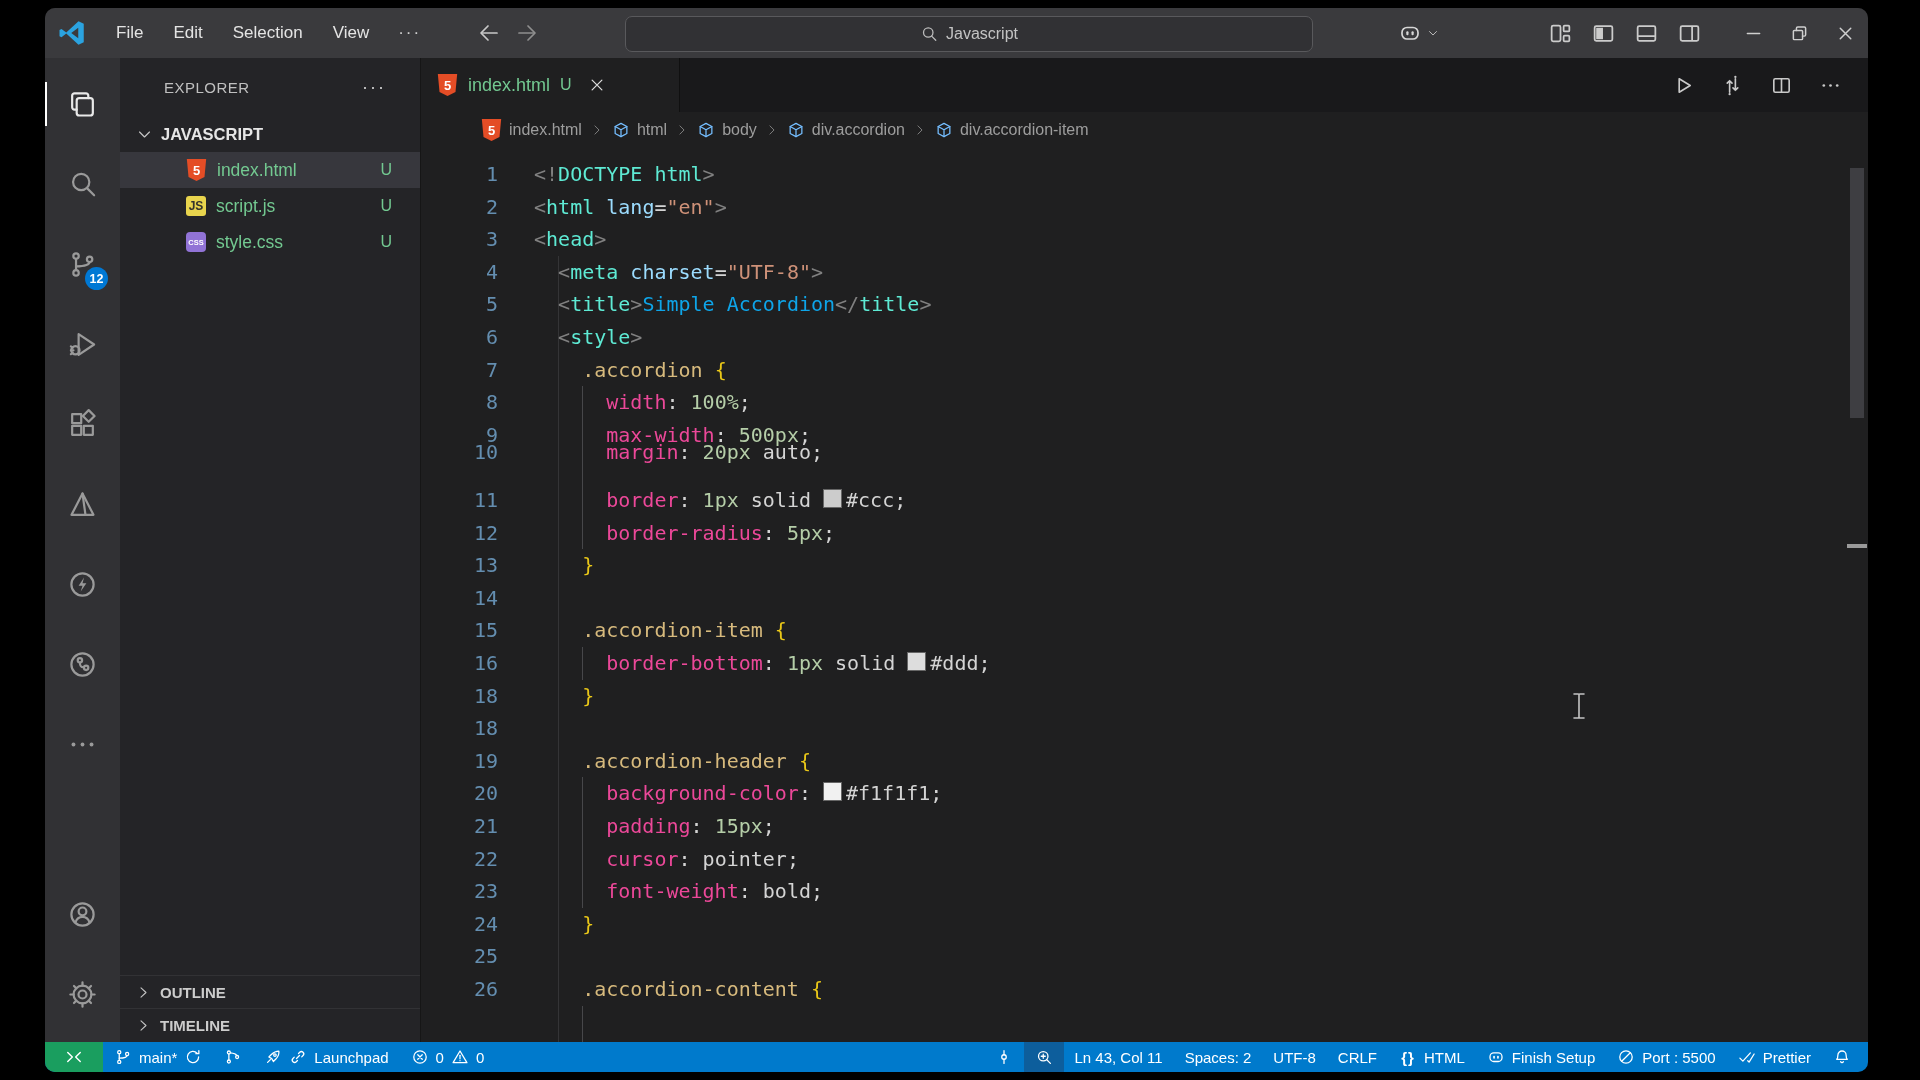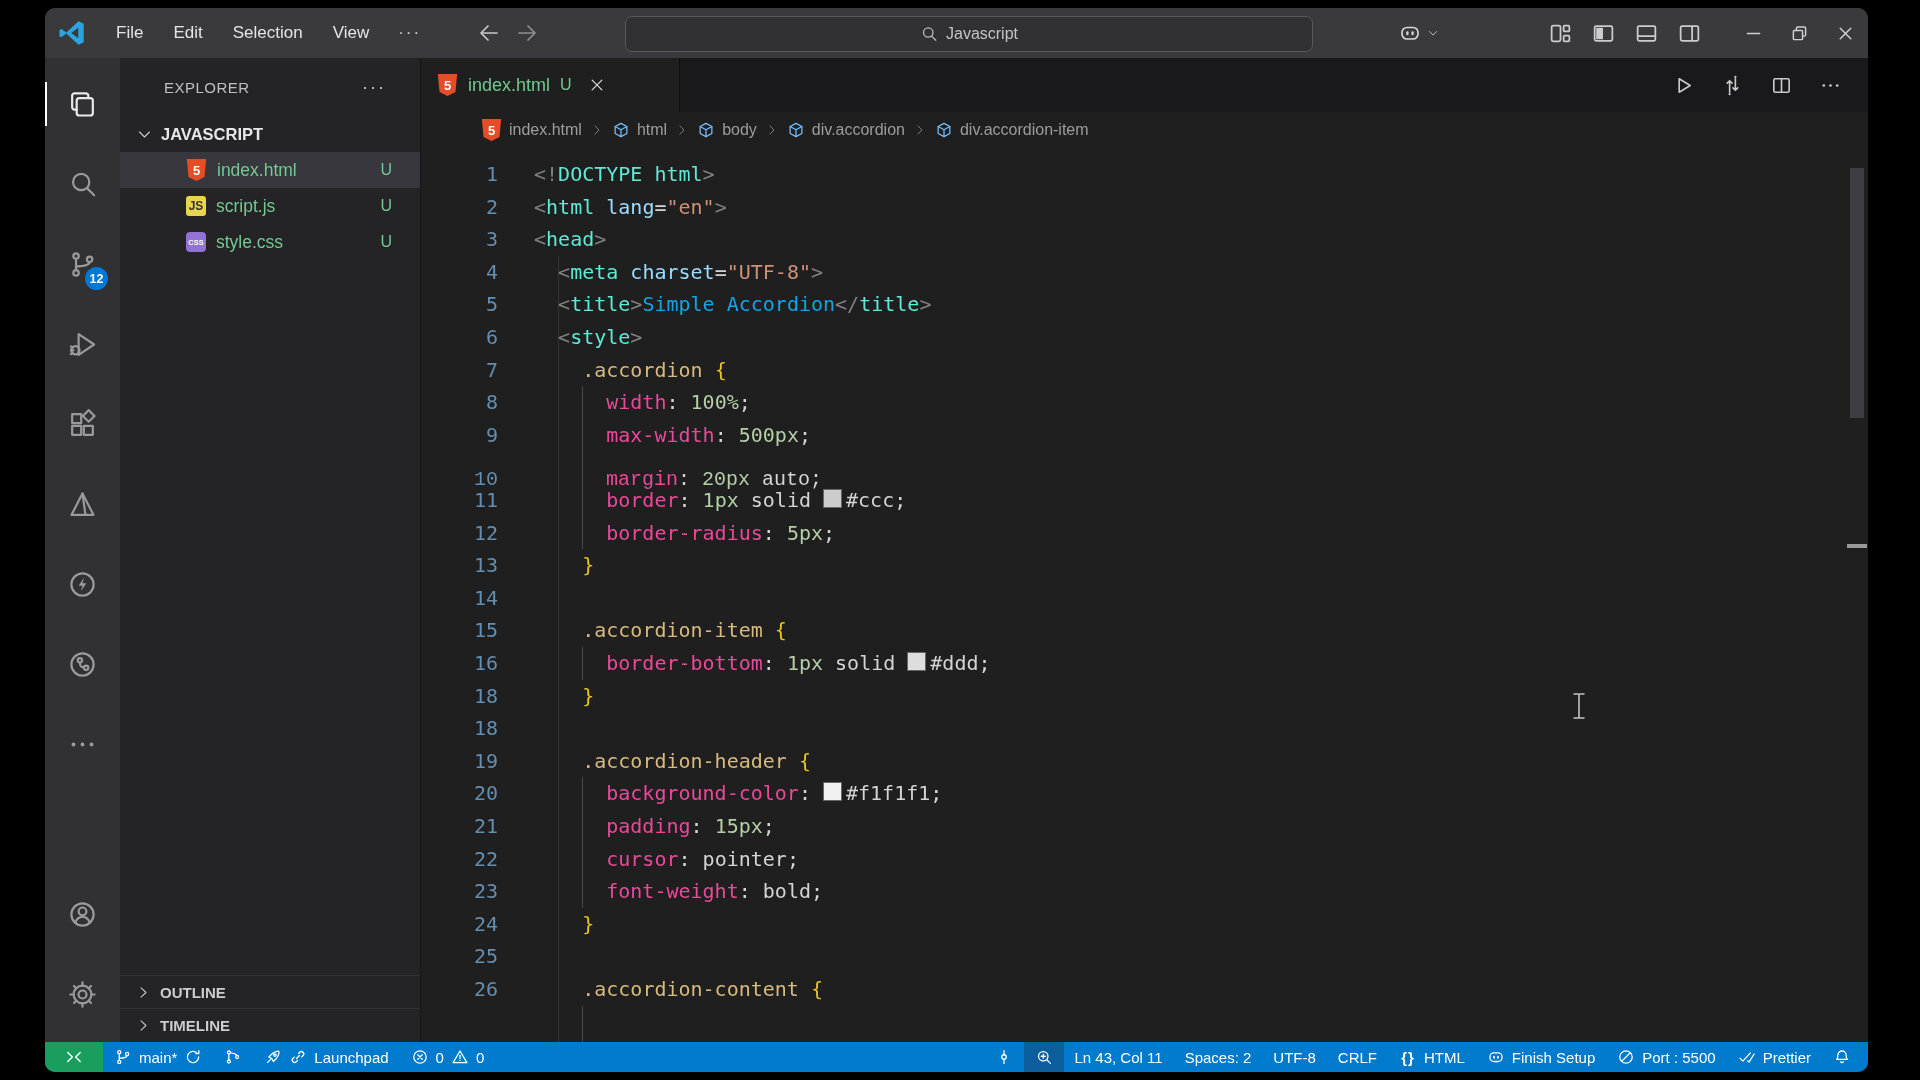--- a/index.html
+++ b/index.html
@@ -468,21 +468,21 @@
           <div class="guide bright" style="left: 161.16px; top: 857.6px; height: 65.2px;"></div>
           <div class="cl" style="top: 10px;"><span class="ln">1</span><span class="ct"><span class="pu">&lt;!</span><span class="tg">DOCTYPE</span><span class="pl"> </span><span class="tg">html</span><span class="pu">&gt;</span></span></div>
           <div class="cl" style="top: 42.6px;"><span class="ln">2</span><span class="ct"><span class="pu">&lt;</span><span class="tg">html</span><span class="pl"> </span><span class="at">lang</span><span class="pl">=</span><span class="st">"en"</span><span class="pu">&gt;</span></span></div>
           <div class="cl" style="top: 75.2px;"><span class="ln">3</span><span class="ct"><span class="pu">&lt;</span><span class="tg">head</span><span class="pu">&gt;</span></span></div>
           <div class="cl" style="top: 107.8px;"><span class="ln">4</span><span class="ct"><span class="pl">  </span><span class="pu">&lt;</span><span class="tg">meta</span><span class="pl"> </span><span class="at">charset</span><span class="pl">=</span><span class="st">"UTF-8"</span><span class="pu">&gt;</span></span></div>
           <div class="cl" style="top: 140.4px;"><span class="ln">5</span><span class="ct"><span class="pl">  </span><span class="pu">&lt;</span><span class="tg">title</span><span class="pu">&gt;</span><span class="tx">Simple Accordion</span><span class="pu">&lt;/</span><span class="tg">title</span><span class="pu">&gt;</span></span></div>
           <div class="cl" style="top: 173px;"><span class="ln">6</span><span class="ct"><span class="pl">  </span><span class="pu">&lt;</span><span class="tg">style</span><span class="pu">&gt;</span></span></div>
           <div class="cl" style="top: 205.6px;"><span class="ln">7</span><span class="ct"><span class="pl">    </span><span class="se">.accordion</span><span class="pl"> </span><span class="br">{</span></span></div>
           <div class="cl" style="top: 238.2px;"><span class="ln">8</span><span class="ct"><span class="pl">      </span><span class="pr">width</span><span class="pl">: </span><span class="nu">100%</span><span class="pl">;</span></span></div>
           <div class="cl" style="top: 270.8px;"><span class="ln">9</span><span class="ct"><span class="pl">      </span><span class="pr">max-width</span><span class="pl">: </span><span class="nu">500px</span><span class="pl">;</span></span></div>
-          <div class="cl" style="top: 316px; font-family: Liberation Mono, monospace;"><span class="ln">10</span><span class="ct"><span class="pl">      </span><span class="pr">margin</span><span class="pl">: </span><span class="nu">20px</span><span class="pl"> </span><span class="kw">auto</span><span class="pl">;</span></span></div>
+          <div class="cl" style="top: 288px;"><span class="ln">10</span><span class="ct"><span class="pl">      </span><span class="pr">margin</span><span class="pl">: </span><span class="nu">20px</span><span class="pl"> </span><span class="kw">auto</span><span class="pl">;</span></span></div>
           <div class="cl" style="top: 336px;"><span class="ln">11</span><span class="ct"><span class="pl">      </span><span class="pr">border</span><span class="pl">: </span><span class="nu">1px</span><span class="pl"> </span><span class="kw">solid</span><span class="pl"> </span><span class="swatch" style="background: rgb(204, 204, 204);"></span><span class="kw">#ccc</span><span class="pl">;</span></span></div>
           <div class="cl" style="top: 368.6px;"><span class="ln">12</span><span class="ct"><span class="pl">      </span><span class="pr">border-radius</span><span class="pl">: </span><span class="nu">5px</span><span class="pl">;</span></span></div>
           <div class="cl" style="top: 401.2px;"><span class="ln">13</span><span class="ct"><span class="pl">    </span><span class="br">}</span></span></div>
           <div class="cl" style="top: 433.8px;"><span class="ln">14</span><span class="ct"></span></div>
           <div class="cl" style="top: 466.4px;"><span class="ln">15</span><span class="ct"><span class="pl">    </span><span class="se">.accordion-item</span><span class="pl"> </span><span class="br">{</span></span></div>
           <div class="cl" style="top: 499px;"><span class="ln">16</span><span class="ct"><span class="pl">      </span><span class="pr">border-bottom</span><span class="pl">: </span><span class="nu">1px</span><span class="pl"> </span><span class="kw">solid</span><span class="pl"> </span><span class="swatch" style="background: rgb(221, 221, 221);"></span><span class="kw">#ddd</span><span class="pl">;</span></span></div>
           <div class="cl" style="top: 531.6px;"><span class="ln">18</span><span class="ct"><span class="pl">    </span><span class="br">}</span></span></div>
           <div class="cl" style="top: 564.2px;"><span class="ln">18</span><span class="ct"></span></div>
           <div class="cl" style="top: 596.8px;"><span class="ln">19</span><span class="ct"><span class="pl">    </span><span class="se">.accordion-header</span><span class="pl"> </span><span class="br">{</span></span></div>
           <div class="cl" style="top: 629.4px;"><span class="ln">20</span><span class="ct"><span class="pl">      </span><span class="pr">background-color</span><span class="pl">: </span><span class="swatch" style="background: rgb(241, 241, 241);"></span><span class="kw">#f1f1f1</span><span class="pl">;</span></span></div>

